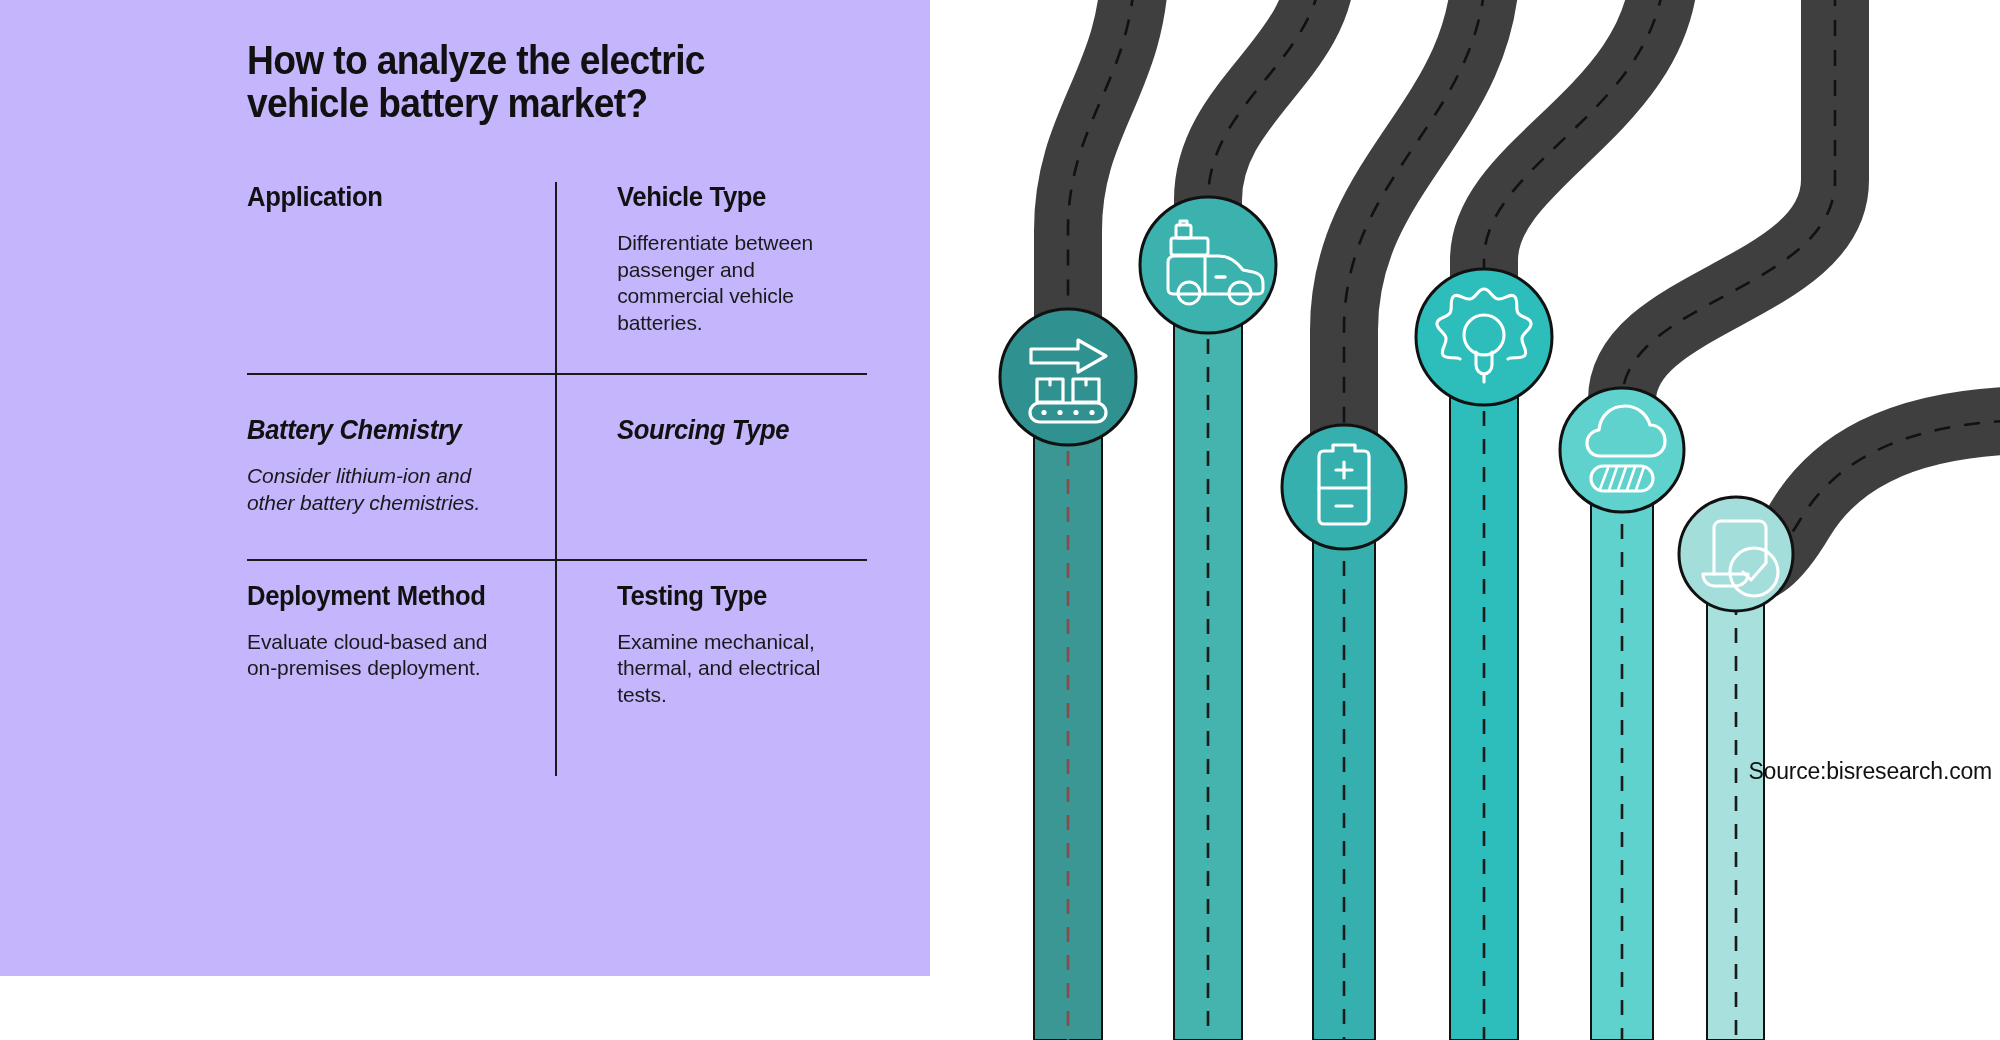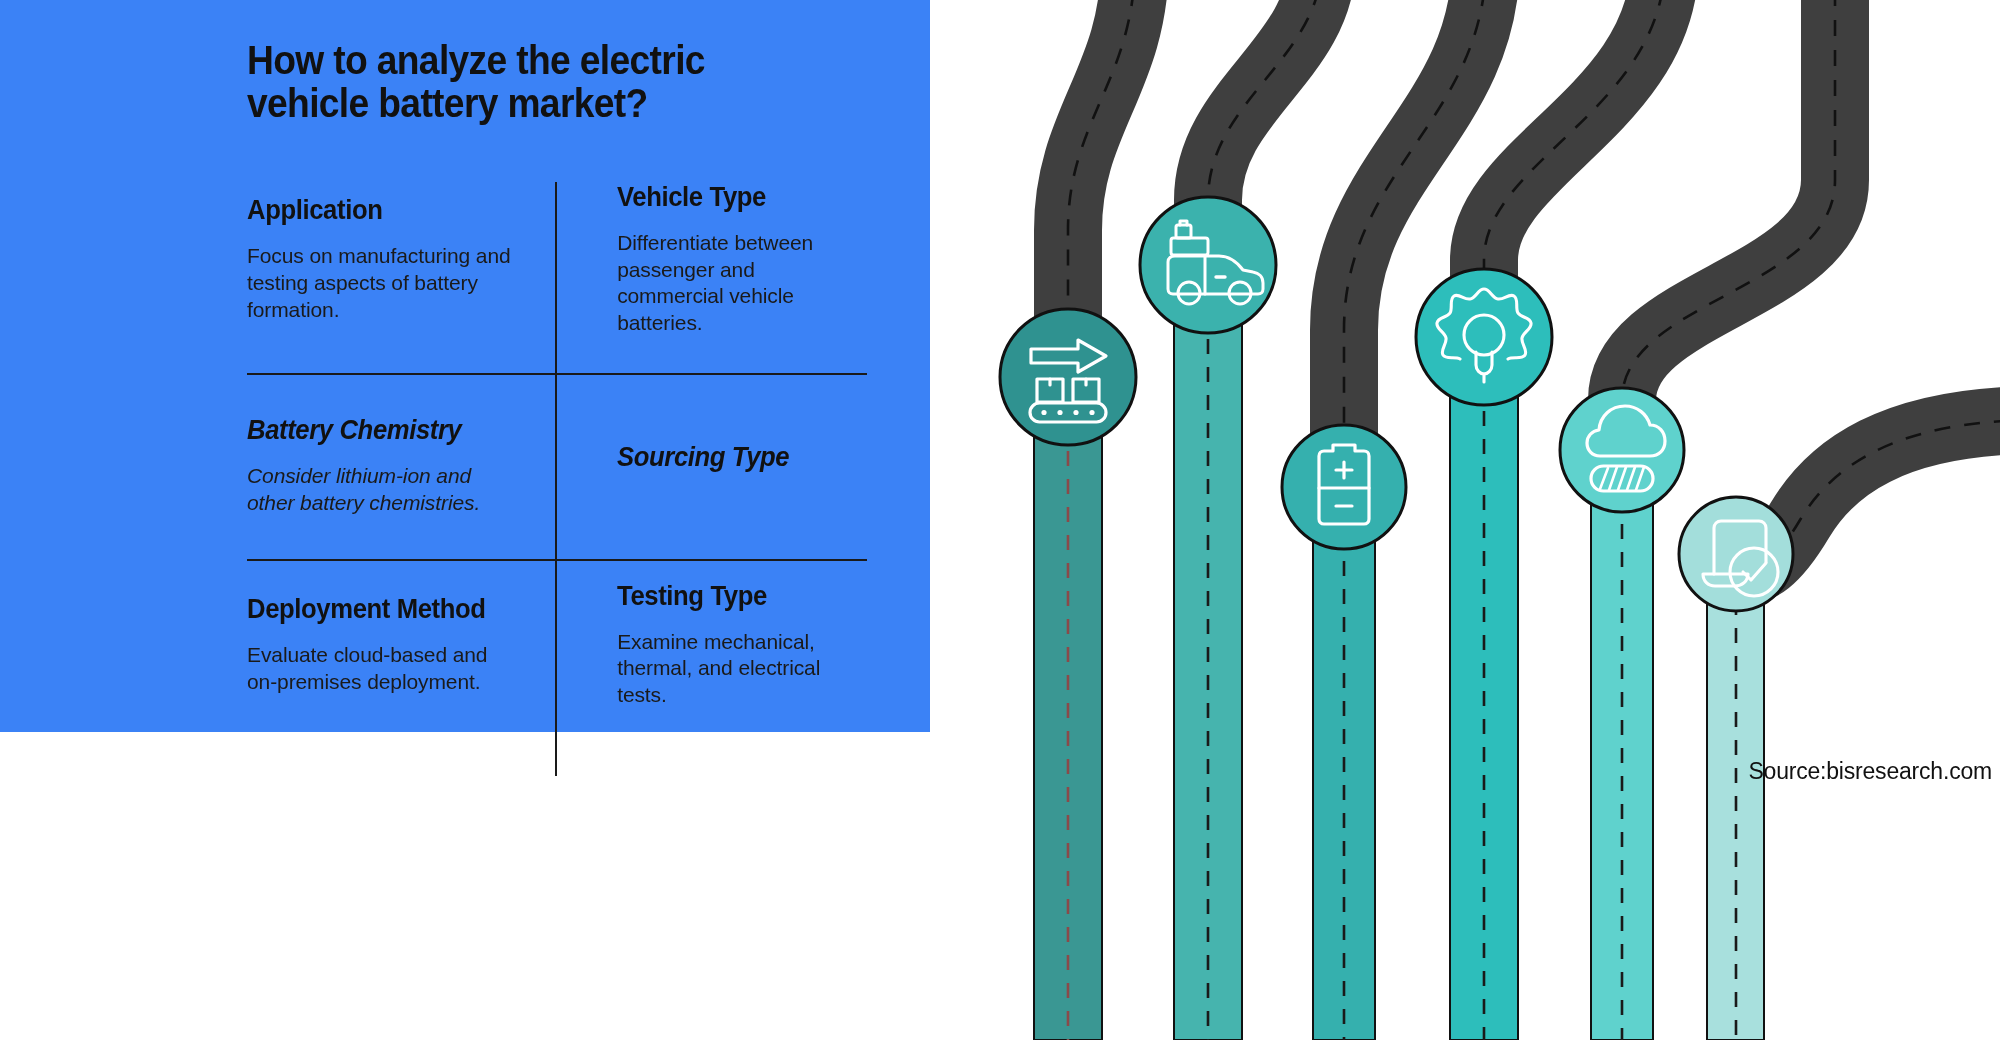--- a/index.html
+++ b/index.html
@@ -20,22 +20,22 @@
     width: 2000px;
     height: 1040px;
   }
 
   
   #left-panel {
     position: absolute;
     left: 0;
     top: 0;
     width: 930px;
-    height: 732px;
-    background: #3b82f6;
+    height: 976px;
+    background: #c4b5fd;
     z-index: 5;
   }
   #page-title {
     position: absolute;
     left: 247px;
     top: 12px;
     width: 620px;
     font-size: 40px;
     font-weight: bold;
     line-height: 1.08;
@@ -48,21 +48,20 @@
 
   #matrix {
     position: absolute;
     left: 247px;
     top: 182px;
     width: 620px;
   }
   .matrix-row {
     position: relative;
     display: flex;
-    align-items: center;
   }
   .matrix-cell {
     box-sizing: border-box;
     width: 310px;
     padding-right: 26px;
   }
   .matrix-cell.right {
     padding-left: 45px;
     padding-right: 10px;
     margin-left: 32px;
@@ -285,21 +284,20 @@
   <div id="left-panel">
 
     <h1 id="page-title">How to analyze the electric vehicle battery market?</h1>
 
     <div id="matrix">
 
       <div class="matrix-row">
         <div class="vrule" style="top:0; height:252px;"></div>
         <div class="matrix-cell">
           <div class="cell-heading">Application</div>
-          <p class="cell-body">Focus on manufacturing and testing aspects of battery formation.</p>
         </div>
         <div class="matrix-cell right">
           <div class="cell-heading">Vehicle Type</div>
           <p class="cell-body">Differentiate between passenger and commercial vehicle batteries.</p>
         </div>
       </div>
 
       <div class="hrule" style="margin-top:37px;"></div>
 
       <div class="matrix-row" style="padding-top:40px;font-style:italic;">

